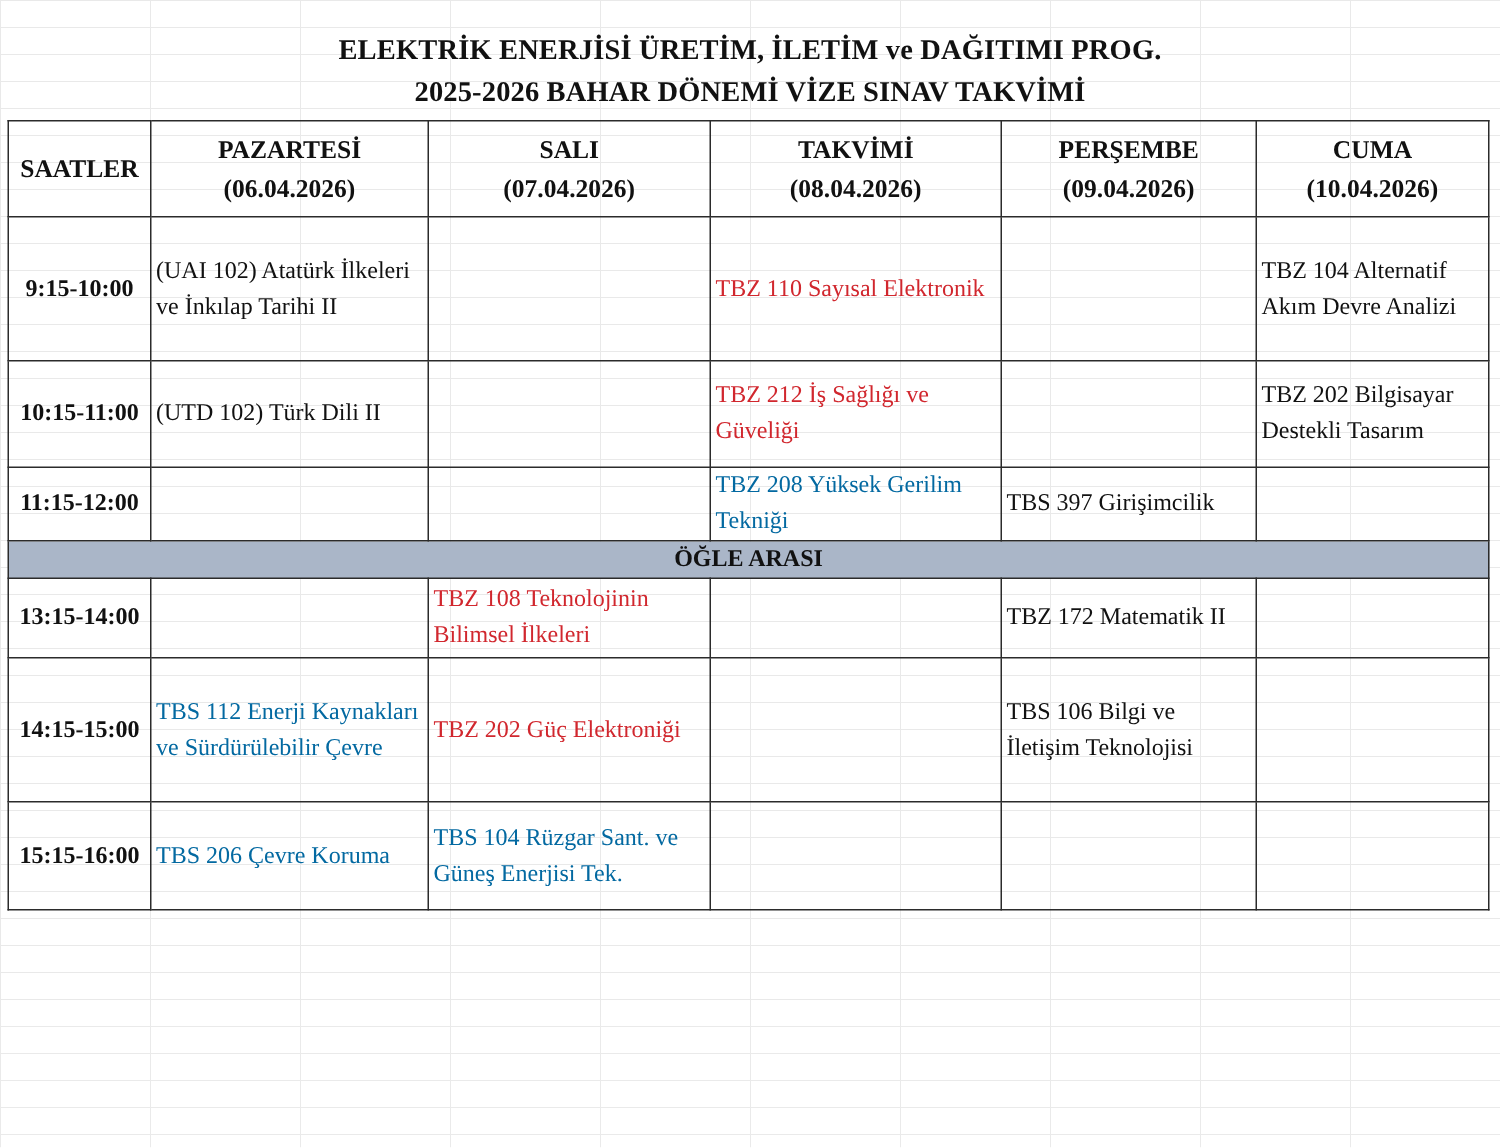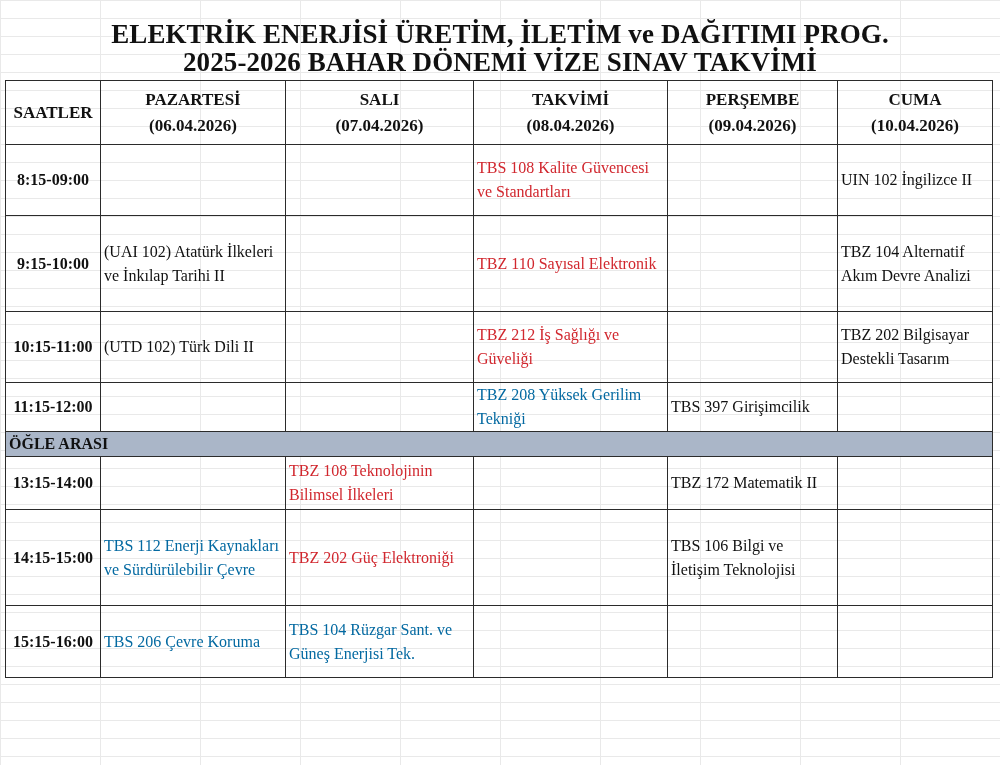--- a/index.html
+++ b/index.html
@@ -4,26 +4,26 @@
 <style>
   html, body { margin: 0; padding: 0; background: #ffffff; }
   body { width: 1000px; height: 765px; position: relative; overflow: hidden;
          font-family: "Liberation Serif", "DejaVu Serif", serif; color: #111; }
   .gridbg { position: absolute; inset: 0; pointer-events: none;
     background-image:
       linear-gradient(to right, #dcdcdc 1px, transparent 1px),
       linear-gradient(to bottom, #dcdcdc 1px, transparent 1px);
     background-size: 100px 18px; opacity: 0.6; }
   .titles { position: absolute; left: 0; top: 20px; width: 1000px; text-align: center; font-weight: bold; }
-  .titles div { font-size: 27px; height: 28px; line-height: 28px; letter-spacing: 0.1px; }
+  .titles div { font-size: 19px; height: 28px; line-height: 28px; letter-spacing: 0.1px; }
   table.sched { position: absolute; left: 5px; top: 80px; border-collapse: collapse; table-layout: fixed; }
   table.sched td, table.sched th { border: 1.5px solid #2b2b2b; padding: 0 3px; vertical-align: middle; font-size: 16px; line-height: 24px; }
   table.sched th { font-weight: bold; text-align: center; font-size: 17px; line-height: 26px; }
   td.time { font-weight: bold; text-align: center; font-size: 16.5px; }
-  td.break { background: #aab6c8; text-align: left; font-weight: bold; font-size: 16.5px; line-height: 22px; padding: 0; }
+  td.break { background: #aab6c8; text-align: center; font-weight: bold; font-size: 16.5px; line-height: 22px; padding: 0; }
   .red { color: #d1272e; }
   .blue { color: #0369a1; }
   .black { color: #111; }
   .ind { padding-left: 8px; }
 </style>
 </head>
 <body>
 
 <div class="gridbg"></div>
 
@@ -59,28 +59,20 @@
     <th>
           <div>PERŞEMBE</div>
           <div>(09.04.2026)</div>
         </th>
     <th>
           <div>CUMA</div>
           <div>(10.04.2026)</div>
         </th>
   </tr>
 
-  <tr style="height:71px">
-    <td class="time">8:15-09:00</td>
-    <td></td>
-    <td></td>
-    <td class="red">TBS 108 Kalite Güvencesi ve Standartları</td>
-    <td></td>
-    <td class="black ind">UIN 102 İngilizce II</td>
-  </tr>
   <tr style="height:96px">
     <td class="time">9:15-10:00</td>
     <td class="black">(UAI 102) Atatürk İlkeleri ve İnkılap Tarihi II</td>
     <td></td>
     <td class="red">TBZ 110 Sayısal Elektronik</td>
     <td></td>
     <td class="black">TBZ 104 Alternatif Akım Devre Analizi</td>
   </tr>
   <tr style="height:71px">
     <td class="time">10:15-11:00</td>

